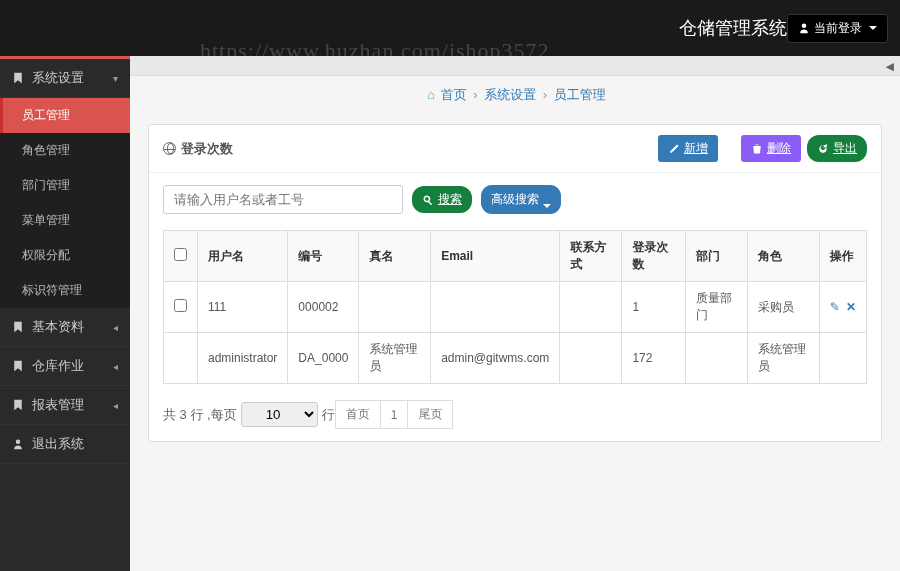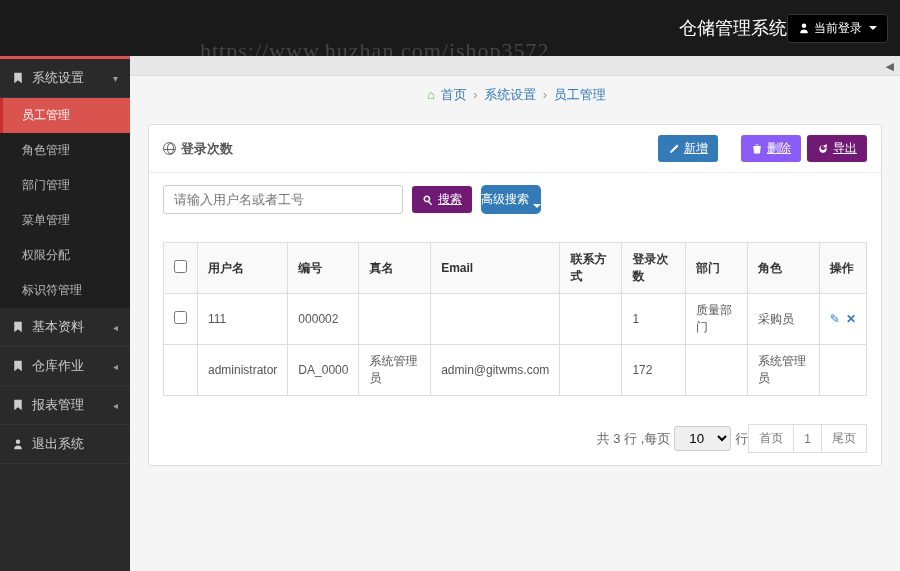--- a/index.html
+++ b/index.html
@@ -32,39 +32,39 @@
 .panel { background: #fff; margin: 10px 18px; border: 1px solid #ddd; border-radius: 3px; }
 .panel-head { display: flex; justify-content: space-between; align-items: center; padding: 10px 14px; border-bottom: 1px solid #eee; }
 .panel-title { display: flex; align-items: center; gap: 5px; font-size: 13px; color: #555; font-weight: bold; }
 .globe { width: 13px; height: 13px; border: 1.5px solid #666; border-radius: 50%; position: relative; }
 .globe::before { content: ""; position: absolute; left: 0; right: 0; top: 50%; border-top: 1px solid #666; }
 .globe::after { content: ""; position: absolute; top: 0; bottom: 0; left: 50%; width: 5px; margin-left: -2.5px; border: 1px solid #666; border-radius: 50%; }
 .btn-group { display: flex; gap: 6px; }
 .btn { padding: 5px 10px; border-radius: 3px; color: #fff; border: none; cursor: pointer; font-size: 12px; display: inline-flex; align-items: center; gap: 4px; text-decoration: underline; }
 .btn-primary { background: #337ab7; }
 .btn-danger { background: #8b5cf6; margin-left: 17px; }
-.btn-info { background: #701a75; }
+.btn-info { background: #15803d; border-radius: 12px; }
 
 .search-row { padding: 12px 14px; display: flex; gap: 9px; align-items: center; }
 .search-input { flex: 0 0 240px; padding: 6px 10px; border: 1px solid #ccc; border-radius: 3px; font-size: 13px; }
-.adv-btn { background: #337ab7; color: #fff; padding: 6px 0; border: none; border-radius: 5px; cursor: pointer; font-size: 12px; display: inline-flex; align-items: flex-end; }
-
-table { width: calc(100% - 28px); margin: 16px 14px; border-collapse: collapse; }
+.adv-btn { background: #337ab7; color: #fff; padding: 6px 10px; border: none; border-radius: 11px; cursor: pointer; font-size: 12px; display: inline-flex; align-items: flex-end; }
+
+table { width: calc(100% - 28px); margin: 4px 14px; border-collapse: collapse; }
 th, td { border: 1px solid #ddd; padding: 8px 10px; text-align: left; font-size: 12px; }
 th { background: #f9f9f9; font-weight: bold; color: #333; }
 td { color: #555; }
 .chk { width: 30px; text-align: center; }
 input[type=checkbox] { cursor: pointer; }
 .op-icons { color: #337ab7; display: inline-flex; gap: 6px; }
 .op-icons .edit { color: #337ab7; cursor: pointer; }
 .op-icons .del { color: #337ab7; cursor: pointer; font-weight: bold; }
 
-.pager-row { display: flex; justify-content: flex-end; align-items: center; padding: 12px 14px; }
+.pager-row { display: flex; justify-content: flex-start; align-items: center; padding: 12px 14px; }
 .pager-info { color: #666; display: flex; align-items: center; gap: 4px; }
-.pager-info select { padding: 3px 10px; border: 1px solid #ccc; border-radius: 3px; }
+.pager-info select { padding: 3px 20px; border: 1px solid #ccc; border-radius: 3px; }
 .pager { display: flex; gap: 0; }
 .pager button { padding: 5px 10px; border: 1px solid #ddd; background: #fff; color: #777; cursor: pointer; font-size: 12px; }
 .pager button + button { border-left: none; }
 
 .watermark { position: absolute; top: 38px; left: 200px; color: rgba(150,150,150,0.35); font-size: 22px; font-family: serif; letter-spacing: 1px; pointer-events: none; }
 
 svg.ic { width: 12px; height: 12px; fill: currentColor; }
 </style>
 </head>
 <body>

